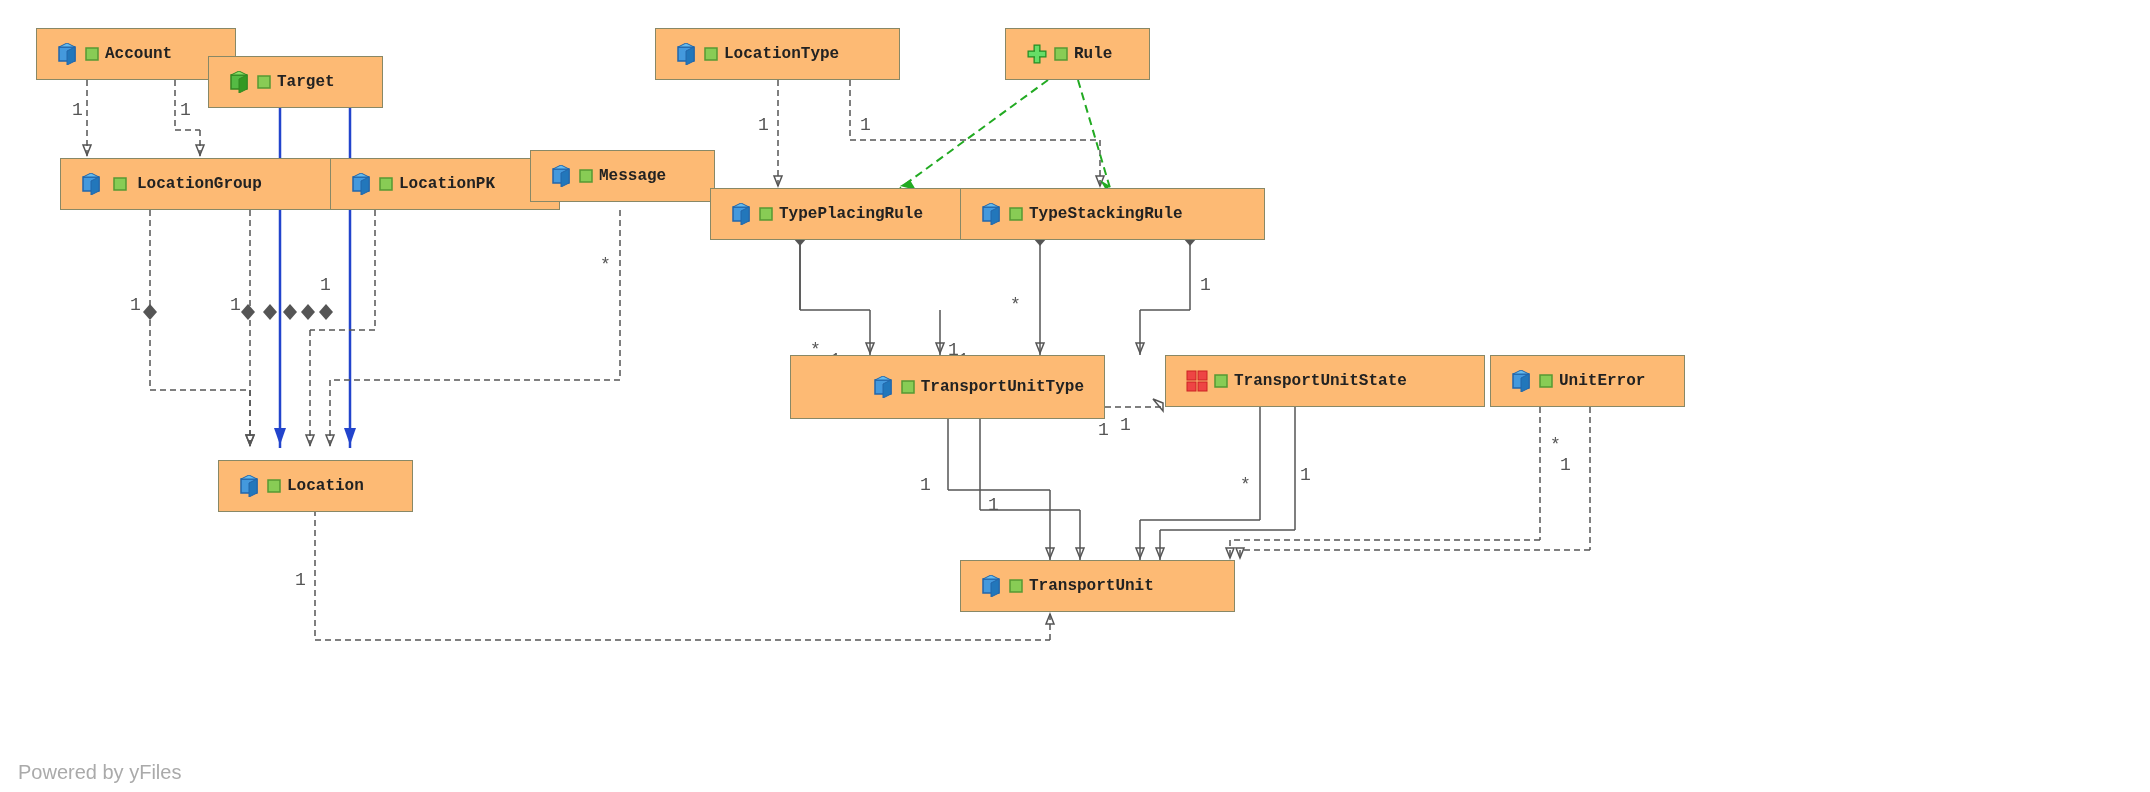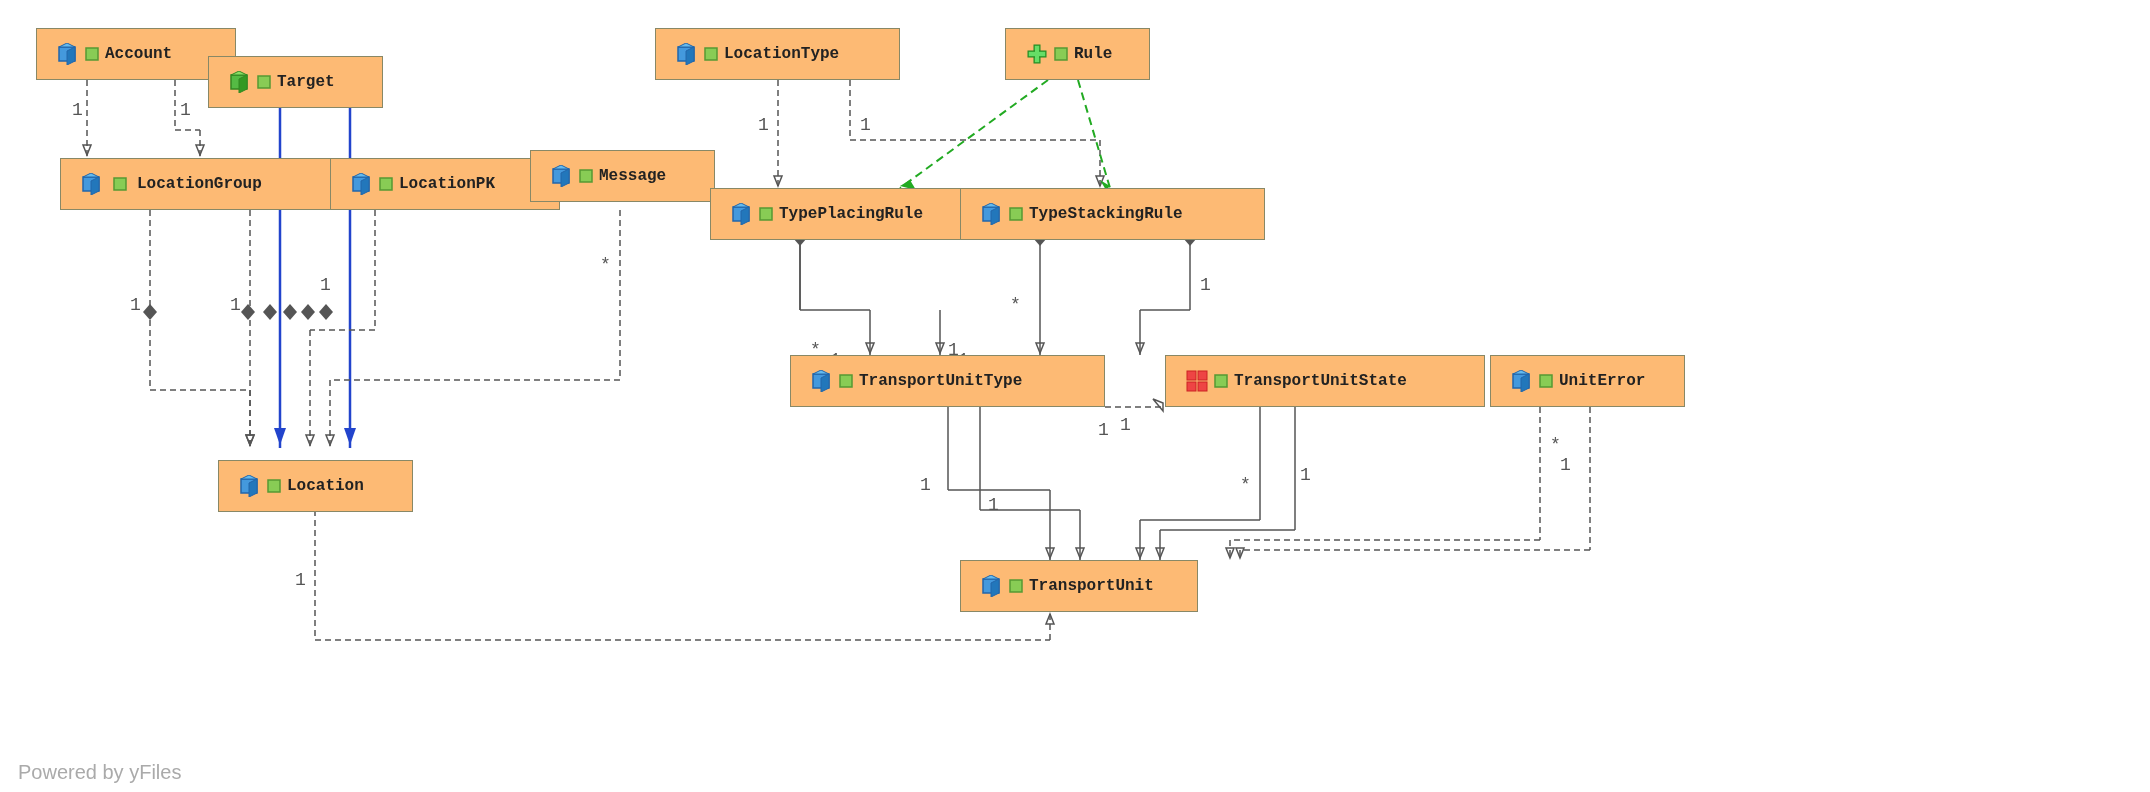--- a/index.html
+++ b/index.html
@@ -333,21 +333,21 @@
       <rect x="2" y="4" width="16" height="14" fill="#4499dd" stroke="#2266aa" stroke-width="1.5"></rect>
       <polygon points="2,4 10,0 18,4" fill="#66bbee" stroke="#2266aa" stroke-width="1"></polygon>
       <polygon points="18,4 18,18 10,22 10,8" fill="#2277bb" stroke="#2266aa" stroke-width="1"></polygon>
     </svg>
     <svg width="14" height="14">
       <rect x="1" y="1" width="12" height="12" fill="#88cc55" stroke="#559933" stroke-width="1.5"></rect>
     </svg>
     <span>TypeStackingRule</span>
   </div>
 
-  <div class="uml-node" style="left:790px; top:355px; width:315px; height:52px;">
+  <div class="uml-node" style="left:790px; top:355px; width:315px; height:64px;justify-content:flex-end;">
     <svg width="22" height="22">
       <rect x="2" y="4" width="16" height="14" fill="#4499dd" stroke="#2266aa" stroke-width="1.5"></rect>
       <polygon points="2,4 10,0 18,4" fill="#66bbee" stroke="#2266aa" stroke-width="1"></polygon>
       <polygon points="18,4 18,18 10,22 10,8" fill="#2277bb" stroke="#2266aa" stroke-width="1"></polygon>
     </svg>
     <svg width="14" height="14">
       <rect x="1" y="1" width="12" height="12" fill="#88cc55" stroke="#559933" stroke-width="1.5"></rect>
     </svg>
     <span>TransportUnitType</span>
   </div>
@@ -370,21 +370,21 @@
       <rect x="2" y="4" width="16" height="14" fill="#4499dd" stroke="#2266aa" stroke-width="1.5"></rect>
       <polygon points="2,4 10,0 18,4" fill="#66bbee" stroke="#2266aa" stroke-width="1"></polygon>
       <polygon points="18,4 18,18 10,22 10,8" fill="#2277bb" stroke="#2266aa" stroke-width="1"></polygon>
     </svg>
     <svg width="14" height="14">
       <rect x="1" y="1" width="12" height="12" fill="#88cc55" stroke="#559933" stroke-width="1.5"></rect>
     </svg>
     <span>UnitError</span>
   </div>
 
-  <div class="uml-node" style="left:960px; top:560px; width:238px; height:52px;">
+  <div class="uml-node" style="left:960px; top:560px; width:275px; height:52px;">
     <svg width="22" height="22">
       <rect x="2" y="4" width="16" height="14" fill="#4499dd" stroke="#2266aa" stroke-width="1.5"></rect>
       <polygon points="2,4 10,0 18,4" fill="#66bbee" stroke="#2266aa" stroke-width="1"></polygon>
       <polygon points="18,4 18,18 10,22 10,8" fill="#2277bb" stroke="#2266aa" stroke-width="1"></polygon>
     </svg>
     <svg width="14" height="14">
       <rect x="1" y="1" width="12" height="12" fill="#88cc55" stroke="#559933" stroke-width="1.5"></rect>
     </svg>
     <span>TransportUnit</span>
   </div>

